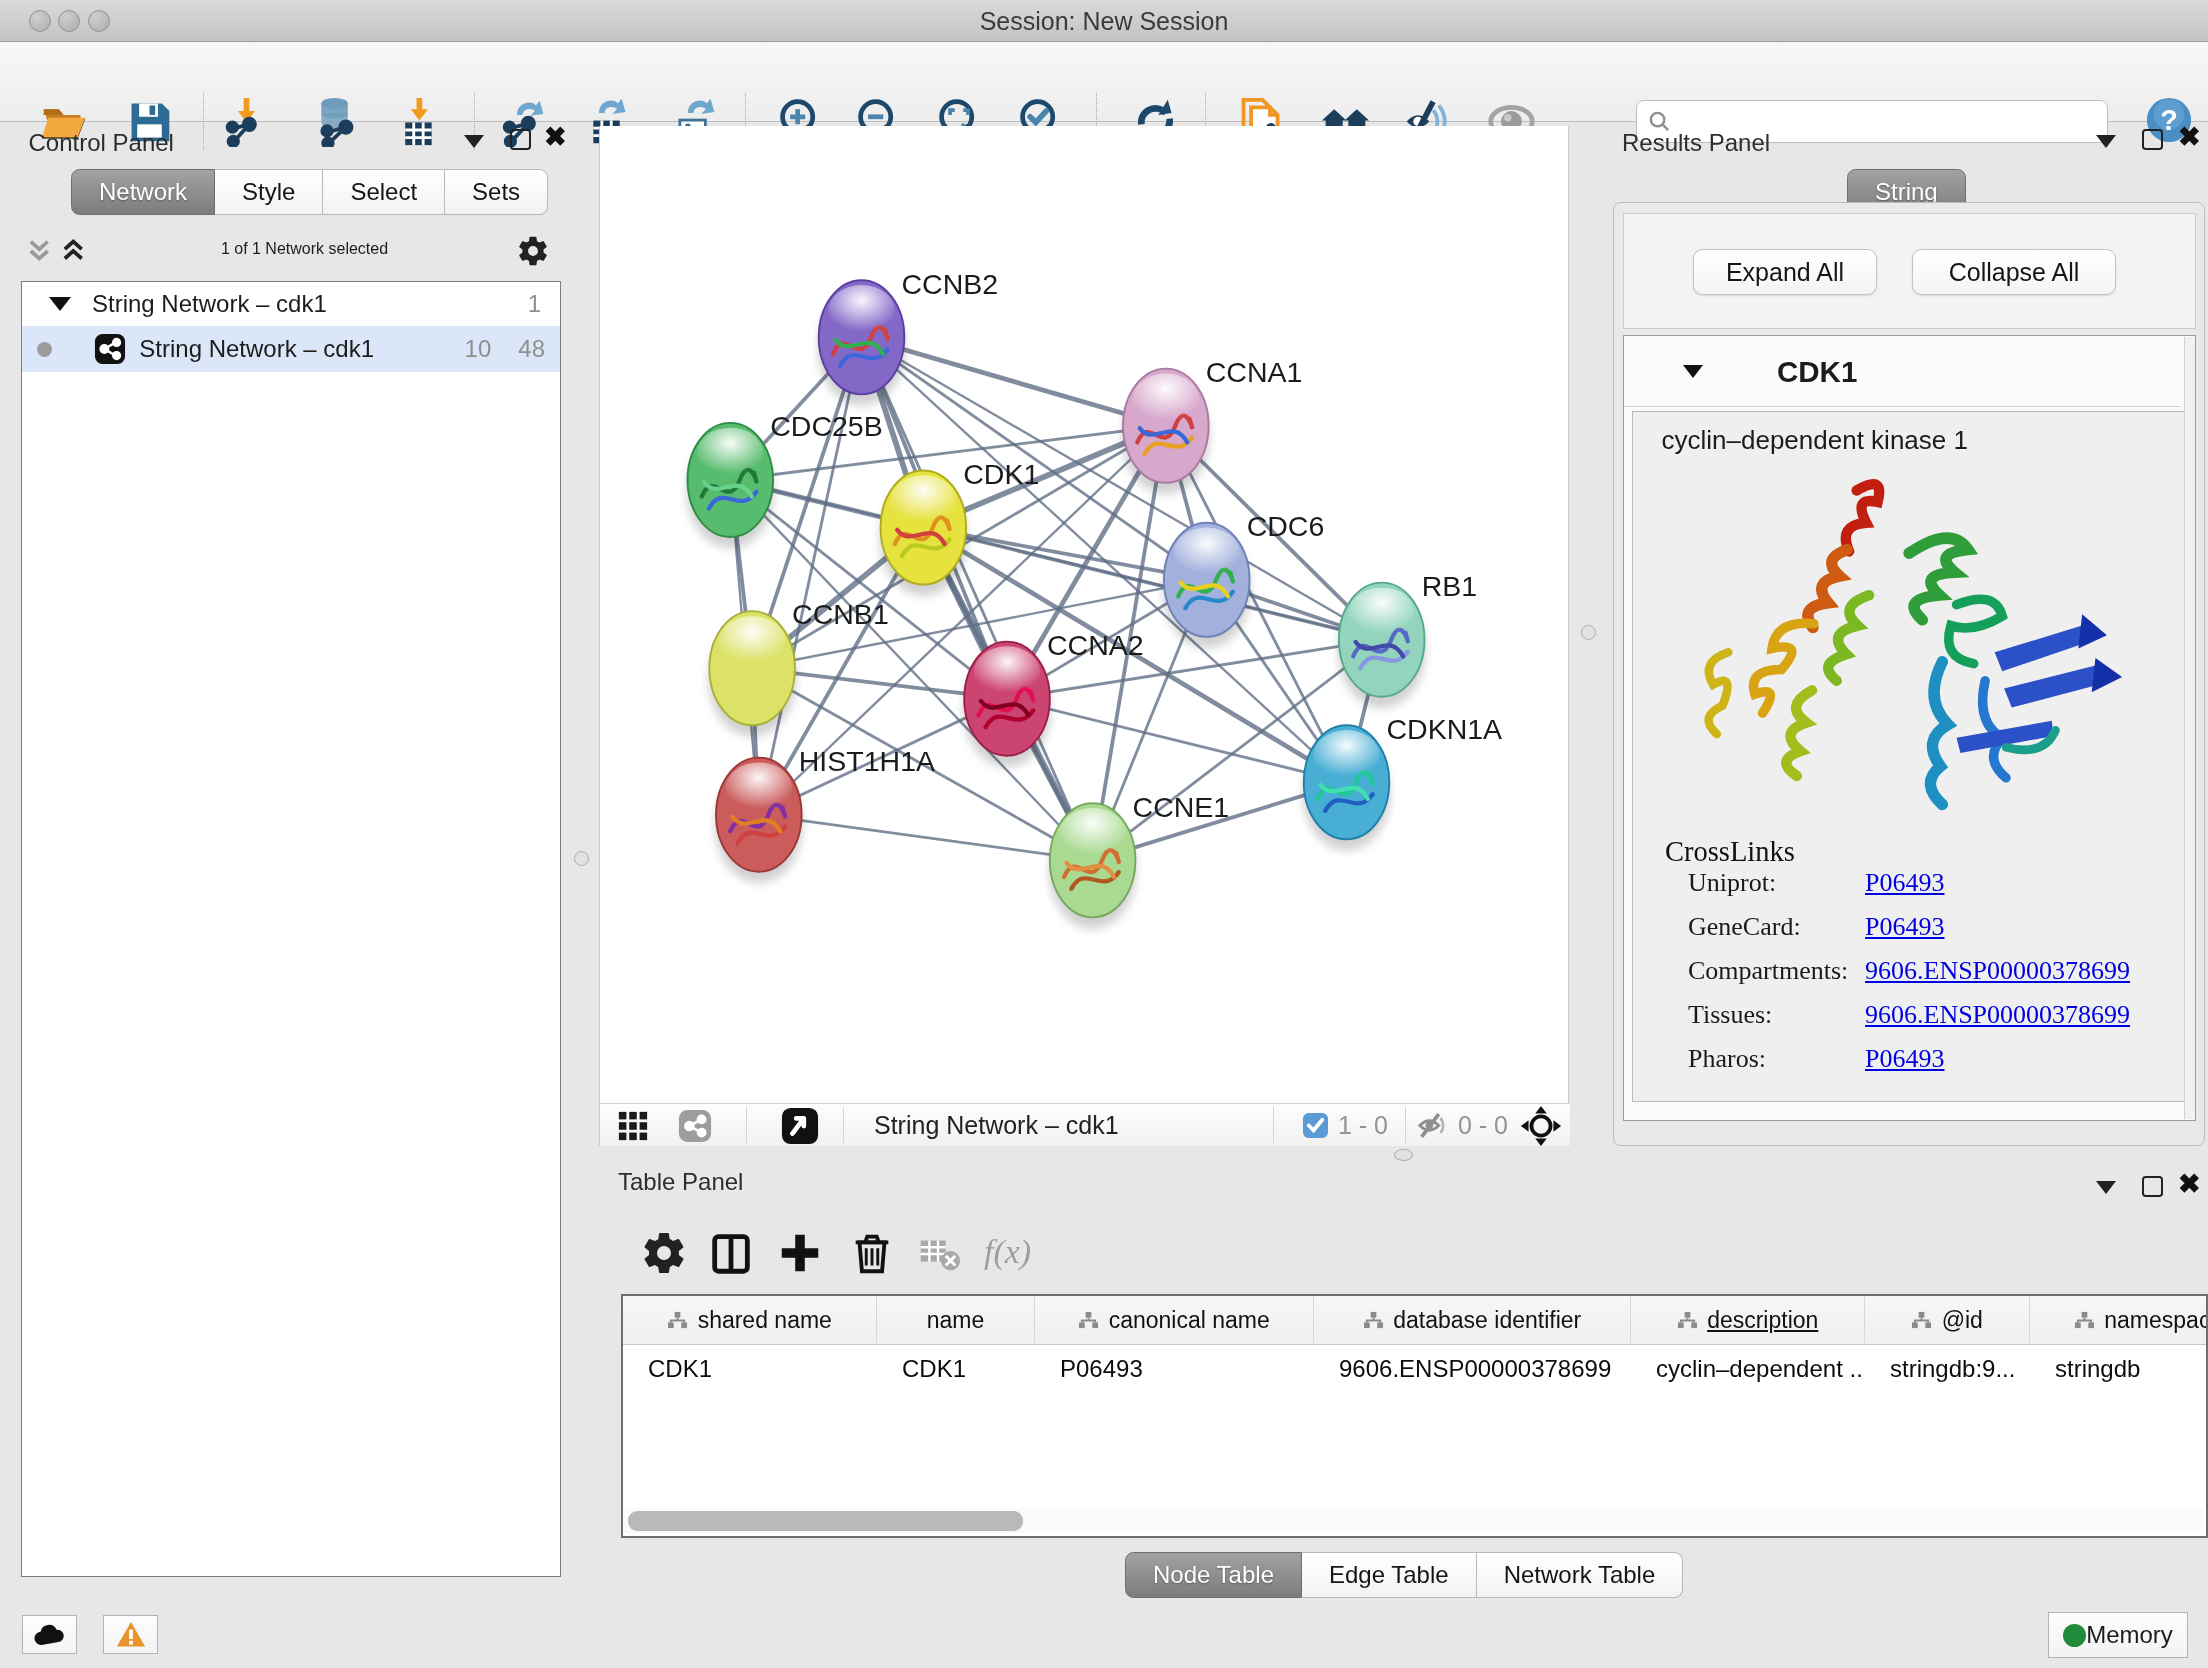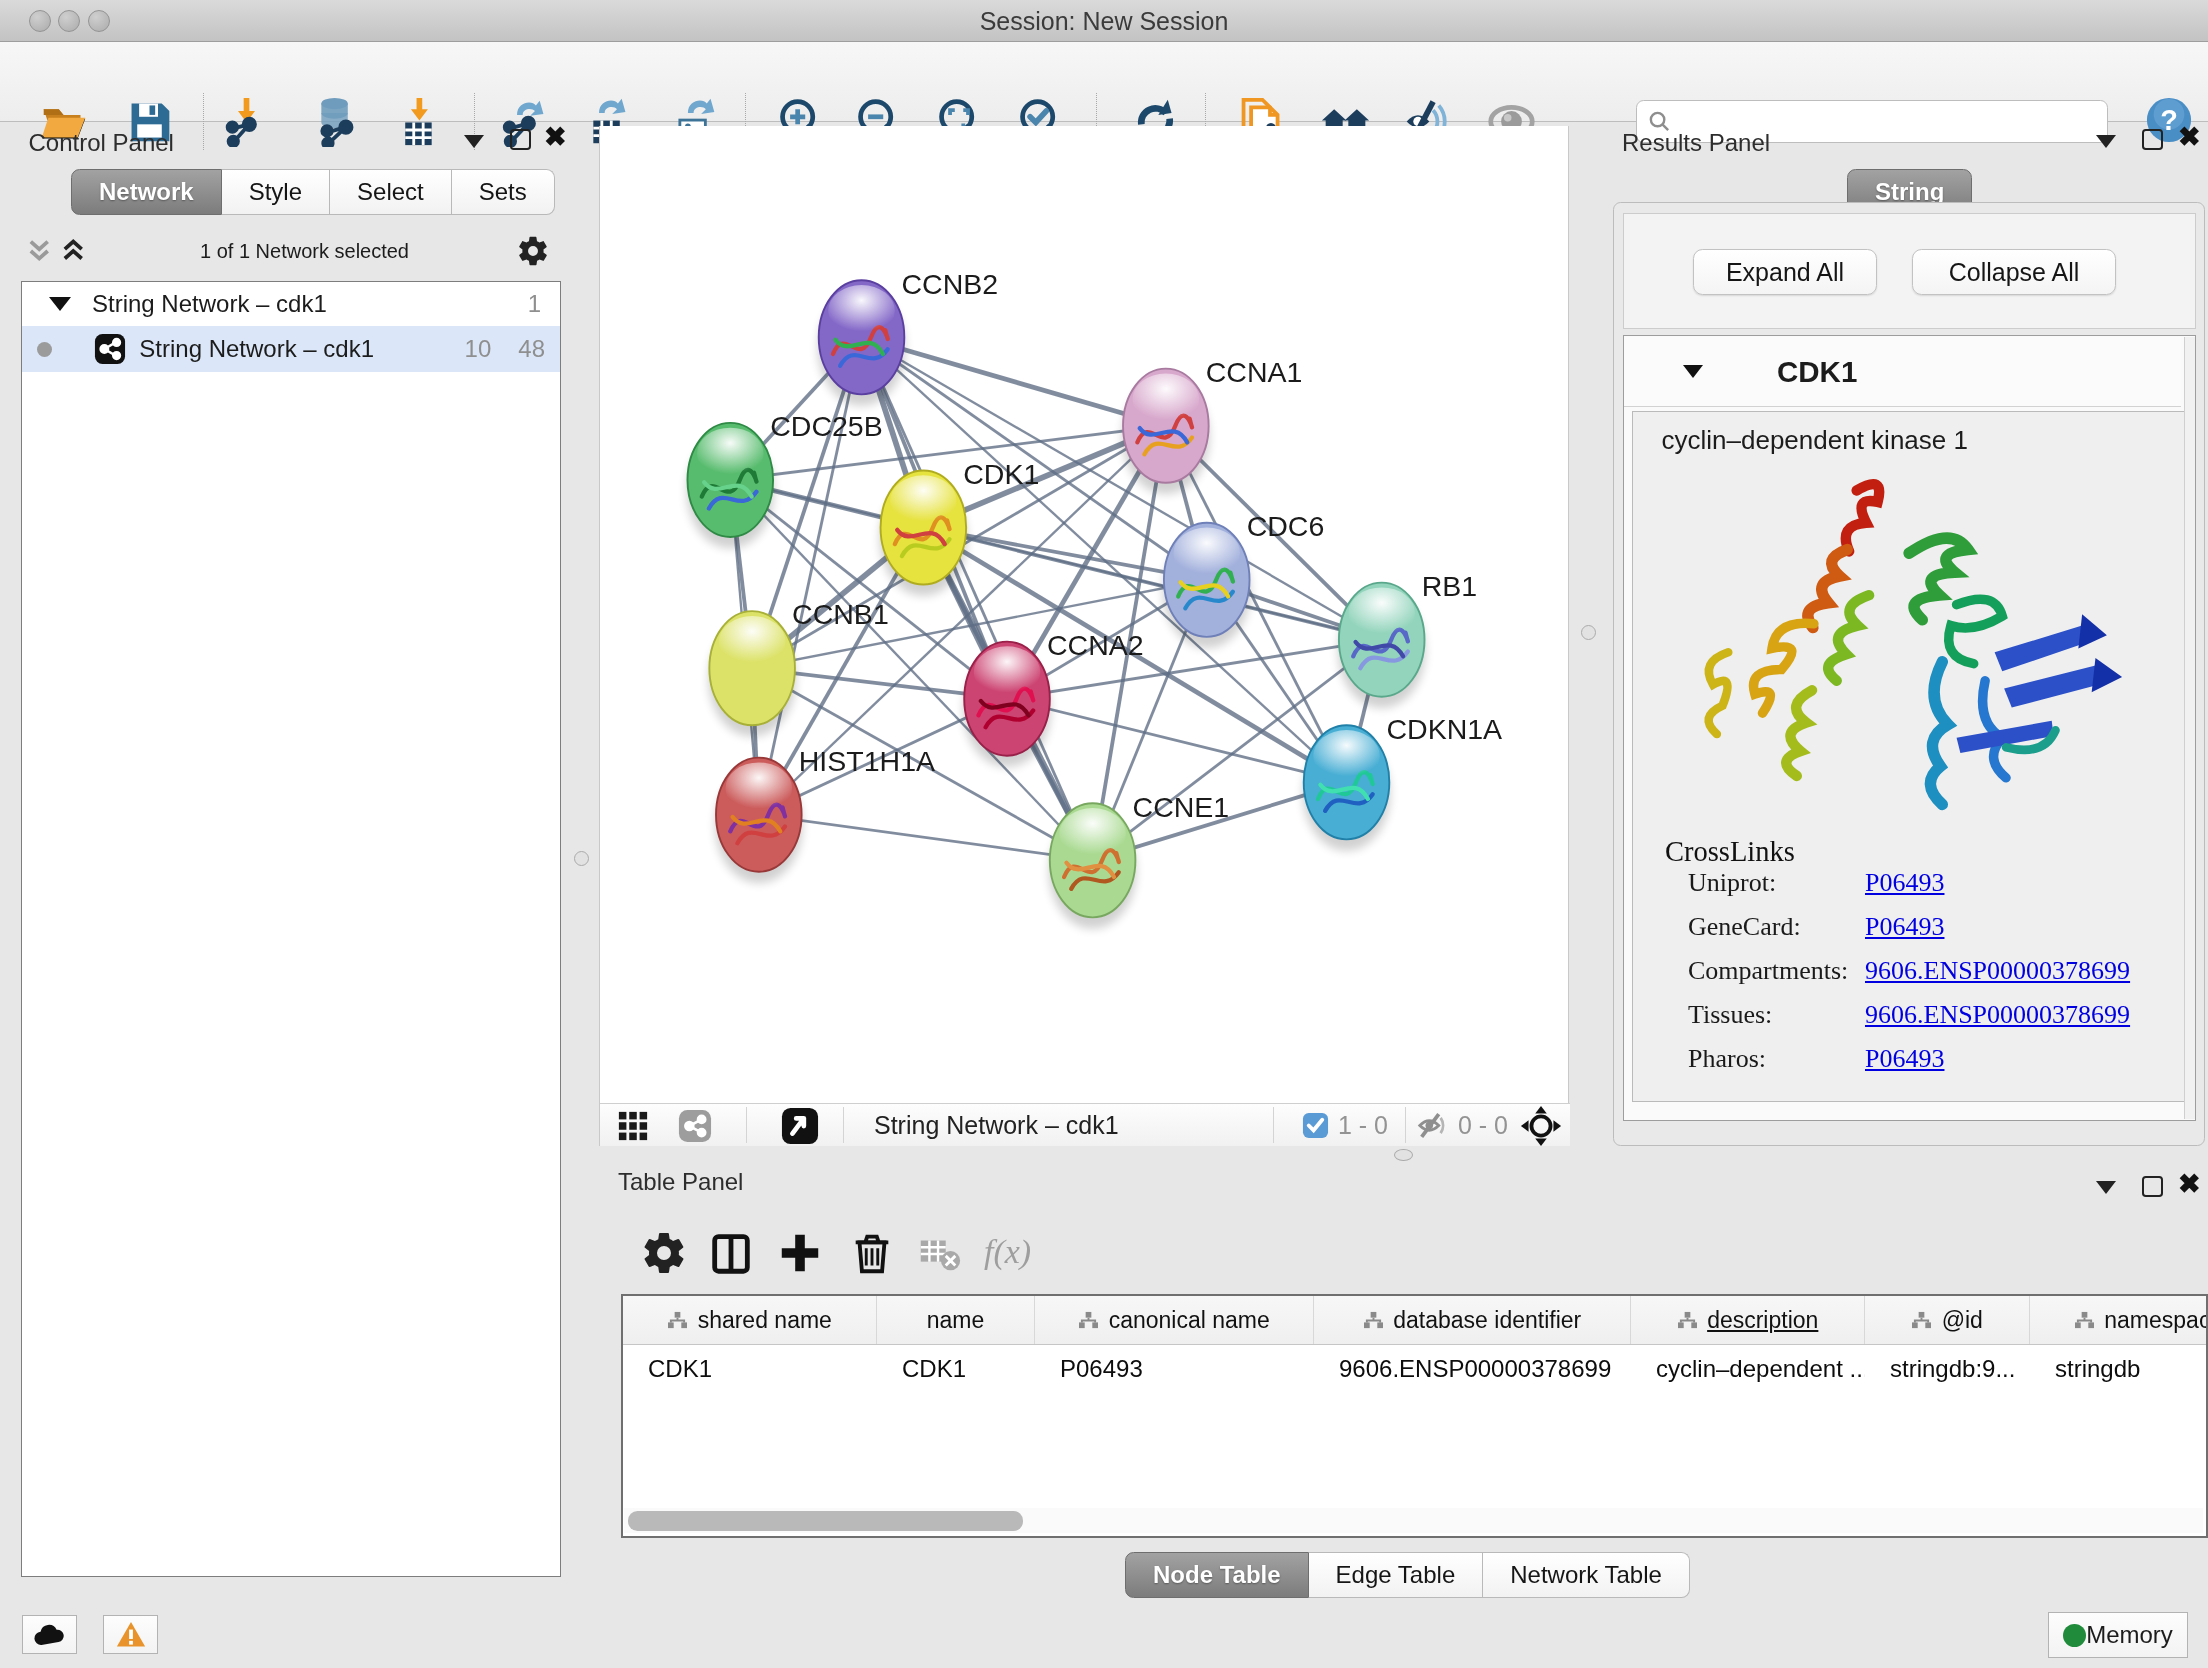--- a/index.html
+++ b/index.html
@@ -22,27 +22,27 @@
 
   
   .panel-title { font-size:24px; color:#2d2d2d; }
   .ph-caret { width:0; height:0; border-left:10.5px solid transparent; border-right:10.5px solid transparent; border-top:13.3px solid #222; display:inline-block; }
   .ph-float { width:21px; height:21px; border:2.9px solid #222; border-radius:3.8px; display:inline-block; background:transparent; }
   .ph-close { font-size:27px; font-weight:bold; color:#111; line-height:21px; }
 
   
   .seg { display:flex; }
   .seg .tab { border:1px solid #b9b9b9; border-left-width:0; background:linear-gradient(#ffffff,#f2f2f2); color:#151515; font-size:24px; height:46px; line-height:44px; padding:0 27px; white-space:nowrap; }
-  .seg .tab:first-child { border-left-width:1px; border-radius:8.6px 0 0 8.6px;font-weight:bold; }
+  .seg .tab:first-child { border-left-width:1px; border-radius:8.6px 0 0 8.6px; }
   .seg .tab:last-child { border-radius:0 8.6px 8.6px 0; }
   .seg .tab.selected { background:linear-gradient(#a2a2a2,#7c7c7c); color:#fff; border-color:#6e6e6e; text-shadow:0 1px 1.9px rgba(0,0,0,.35); }
   .seg.single .tab { border-radius:8.6px; border-left-width:1px; }
 
   
-  #cp-status { font-size:20px; color:#1c1c1c; }
+  #cp-status { font-size:16px; color:#1c1c1c; }
   #cp-list { left:21px; top:281px; width:540px; height:1296px; background:#fff; border:1.9px solid #7d7d7d; }
   .tree-caret { width:0; height:0; border-left:11.4px solid transparent; border-right:11.4px solid transparent; border-top:14.3px solid #111; display:inline-block; }
   .tree-row { font-size:24px; }
   .gray-num { color:#8f8f8f; }
 
   
   #net-panel { left:599px; top:126px; width:970px; height:1020px; background:#fff; border-left:1px solid #c9c9c9; border-right:1px solid #c9c9c9; }
   #net-nav { left:0; top:977px; width:970px; height:43px; background:linear-gradient(#fdfdfd,#f1f1f1); border-top:1px solid #cfcfcf; }
   .nav-sep { top:2.9px; height:36px; width:0; border-left:1px solid #d4d4d4; }
   .nav-count { font-size:25px; color:#939393; }

